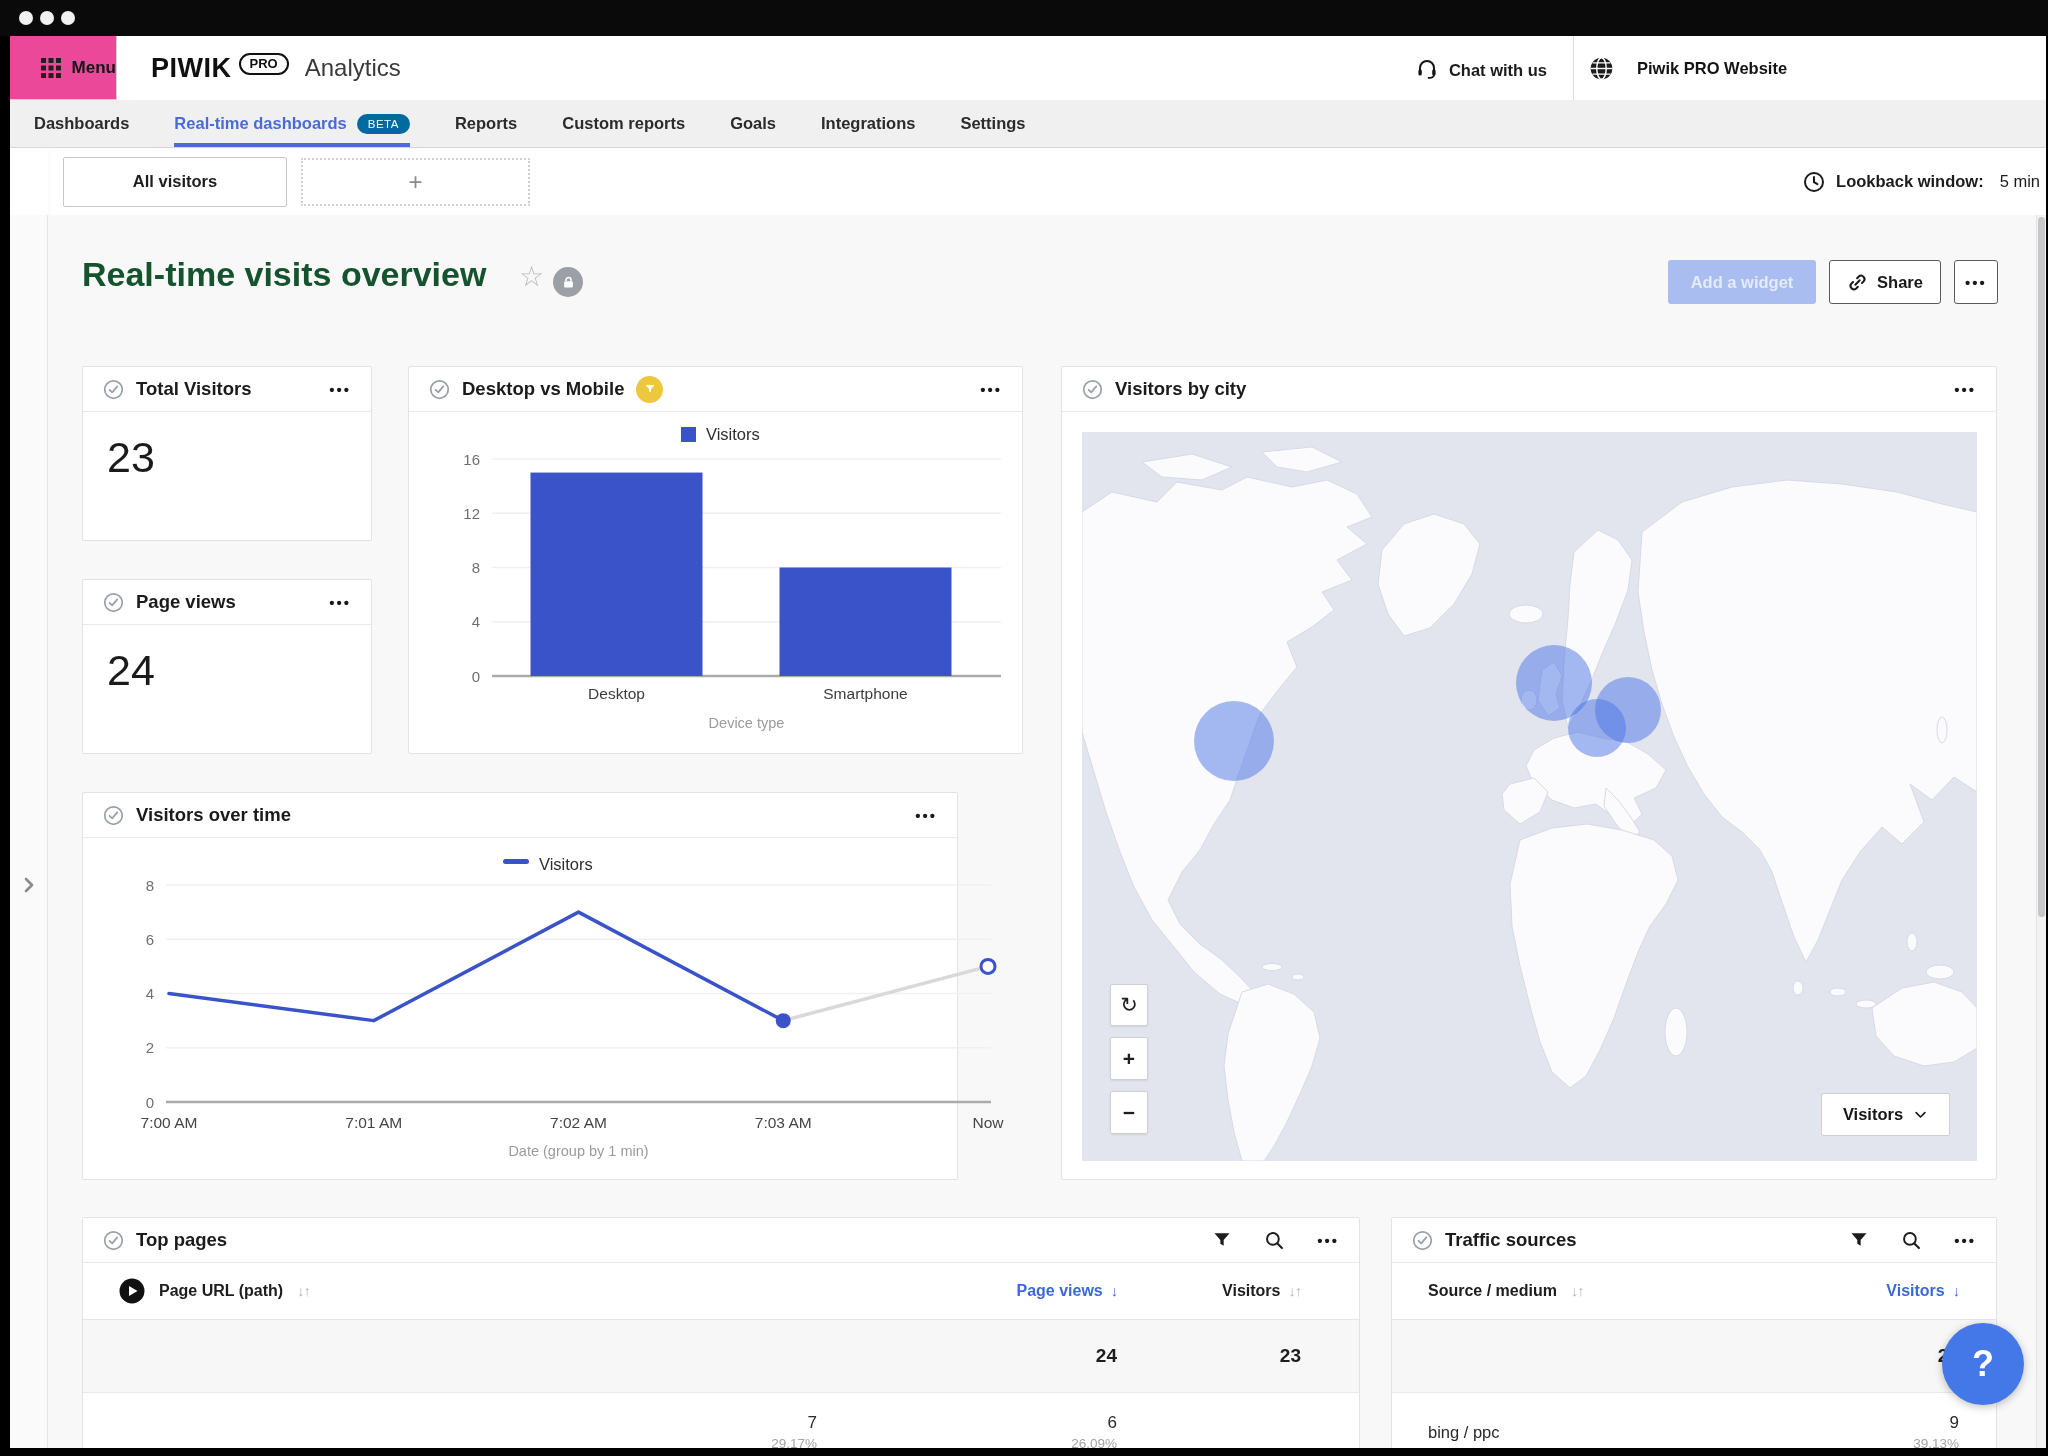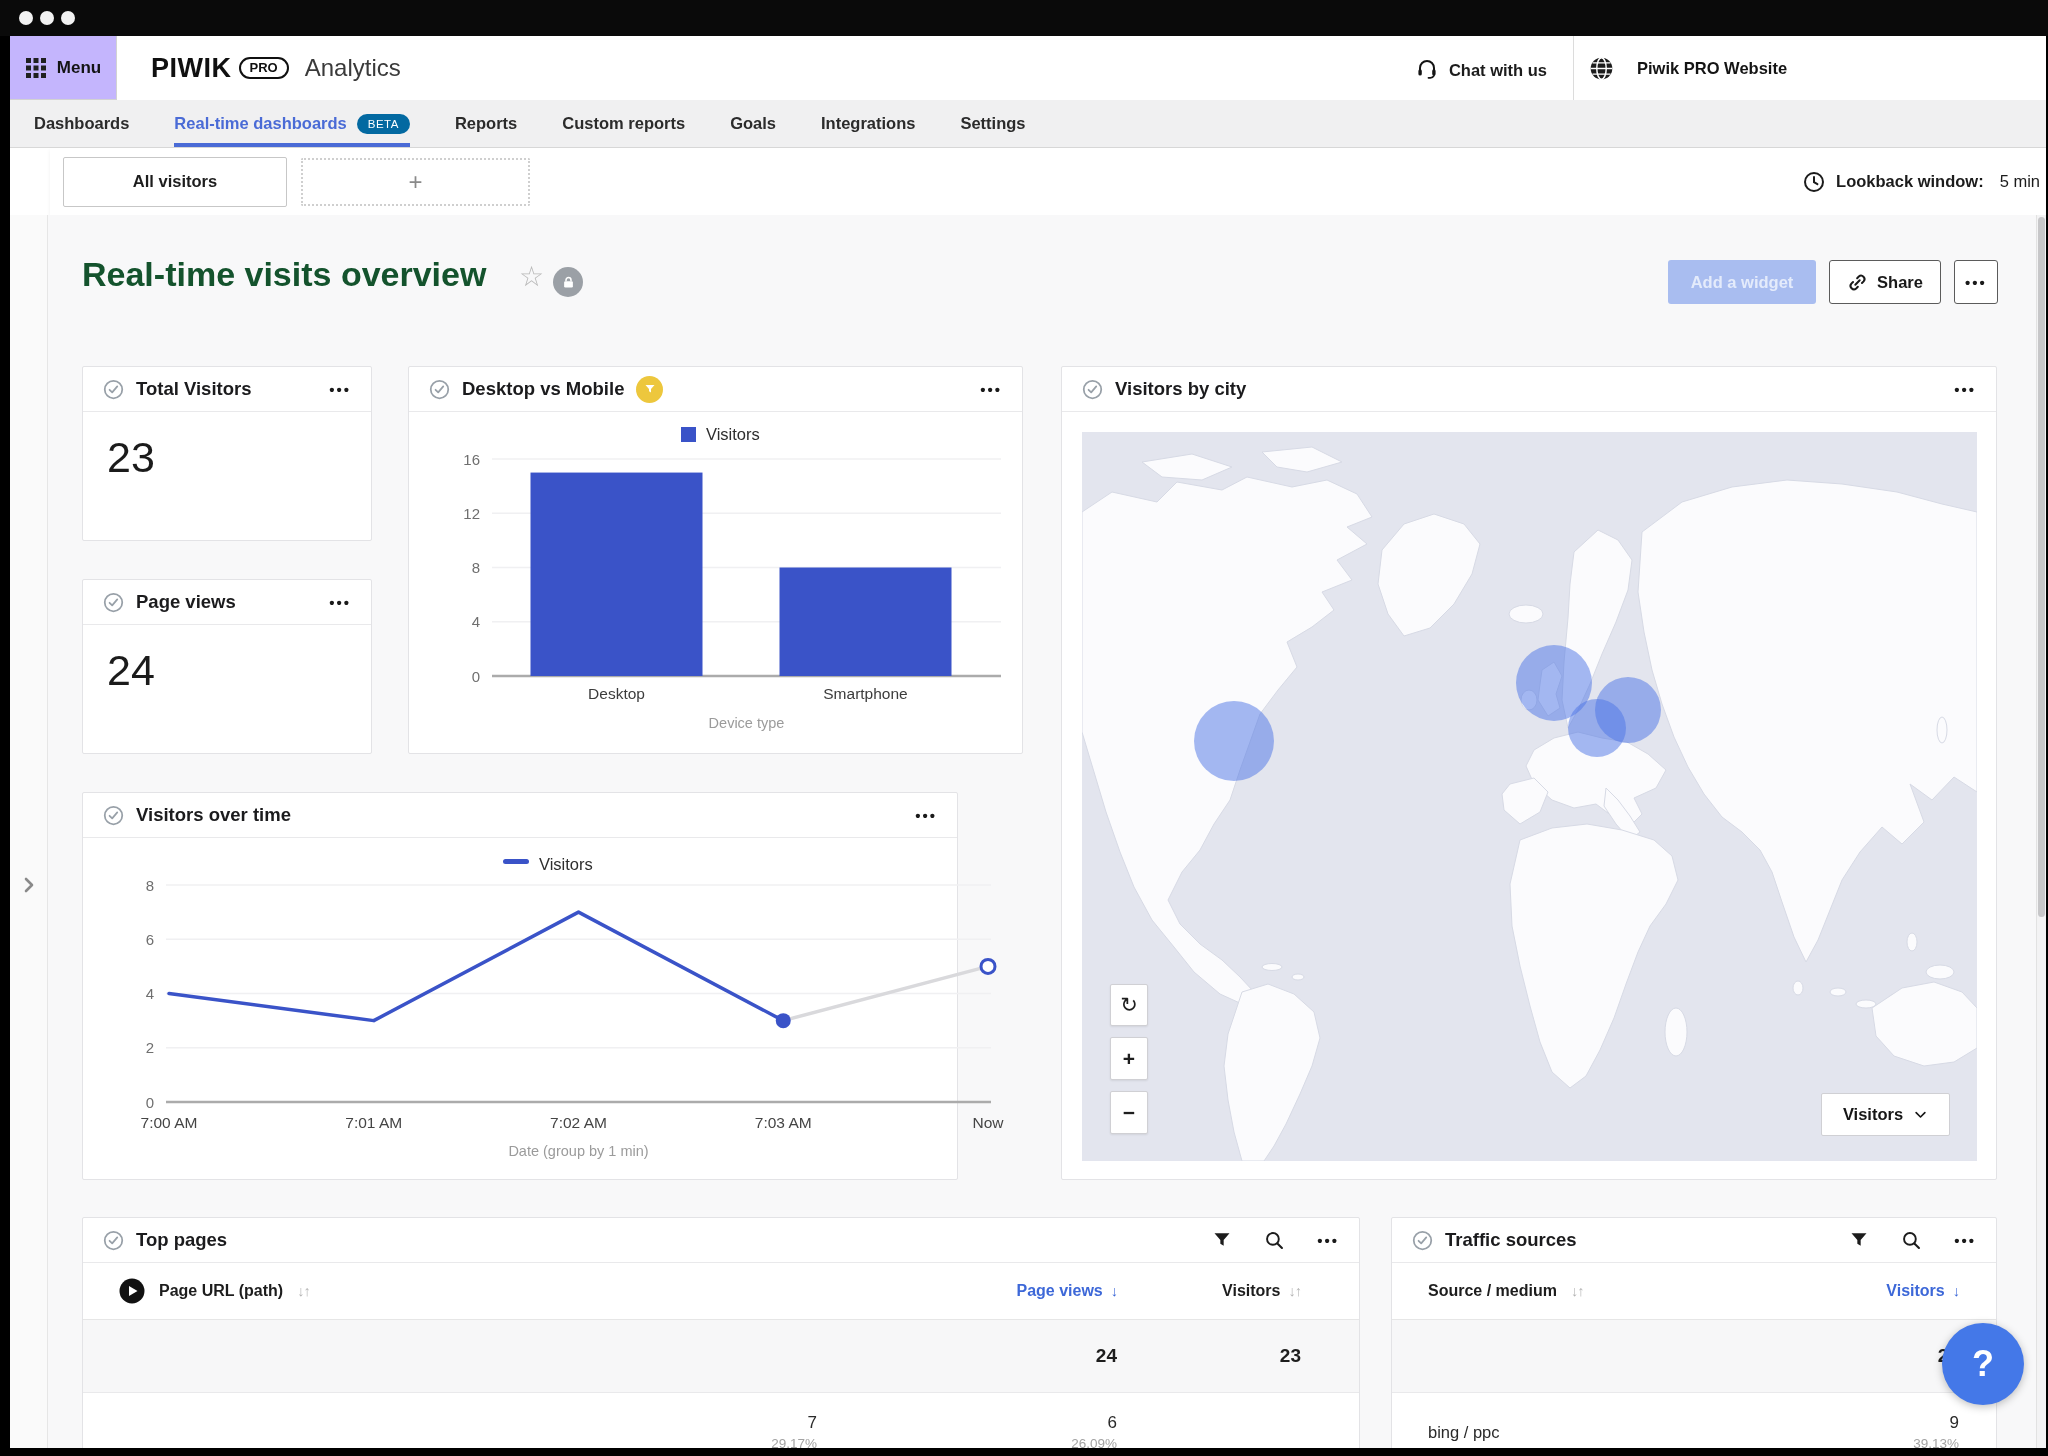--- a/index.html
+++ b/index.html
@@ -4,23 +4,23 @@
 <style>
   html,body{margin:0;padding:0;}
   body{width:2048px;height:1456px;background:#000;position:relative;overflow:hidden;
        font-family:"Liberation Sans",sans-serif;color:#212121;-webkit-font-smoothing:antialiased;}
   .titlebar{position:absolute;left:0;top:0;width:2048px;height:36px;background:#0a0a0a;}
   .tl-dot{position:absolute;top:11px;width:14px;height:14px;border-radius:50%;background:#f2f2f2;}
   .window{position:absolute;left:10px;top:36px;width:2036px;height:1412px;background:#fff;overflow:hidden;}
 
   
   .appheader{position:absolute;left:0;top:0;width:100%;height:64px;background:#fff;border-bottom:1px solid #e6e6e6;display:flex;align-items:center;}
-  .menu-btn{width:106px;height:63px;border:1px solid #d2d2d2;border-top:none;border-left:none;display:flex;align-items:center;justify-content:center;gap:10px;cursor:pointer;background:#c4b5fd;}
+  .menu-btn{width:106px;height:63px;border:1px solid #d2d2d2;border-top:none;border-left:none;display:flex;align-items:center;justify-content:flex-end;gap:10px;cursor:pointer;background:#ec4899;}
   .menu-btn span{font-size:17px;font-weight:700;color:#141414;}
-  .logo{display:flex;align-items:center;margin-left:34px;}
+  .logo{display:flex;align-items:flex-start;margin-left:34px;}
   .logo-text{font-size:27px;font-weight:800;letter-spacing:.5px;color:#101010;}
   .logo-pro{margin-left:7px;border:2.5px solid #101010;border-radius:12px;padding:1px 9px 2px;font-size:13px;font-weight:800;color:#101010;}
   .product{font-size:24px;color:#3a3a3a;margin-left:16px;}
   .hdr-right{margin-left:auto;display:flex;align-items:center;height:100%;}
   .chat{display:flex;align-items:flex-end;gap:10px;padding:0 26px;cursor:pointer;}
   .chat span{font-size:16.5px;font-weight:600;color:#1c1c1c;}
   .hdivider{width:1px;height:100%;background:#dcdcdc;}
   .site{display:flex;align-items:center;gap:22px;padding:0 28px 0 14px;min-width:430px;cursor:pointer;}
   .site span{font-size:16.5px;font-weight:700;color:#141414;}
 

